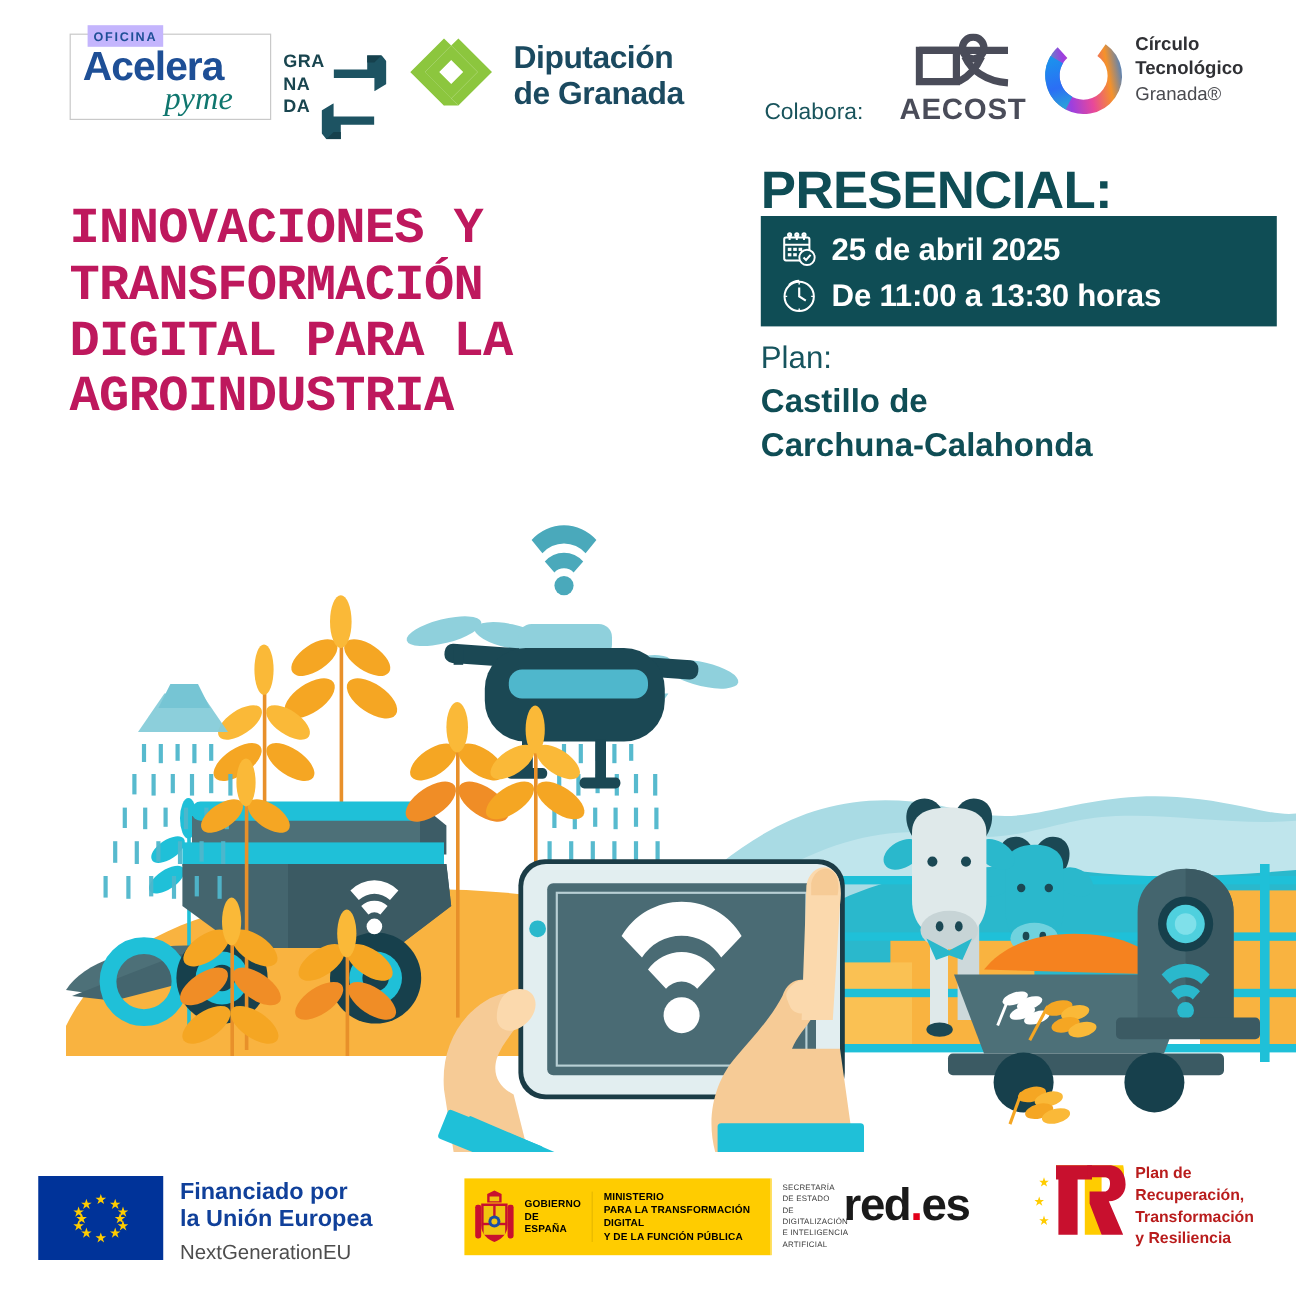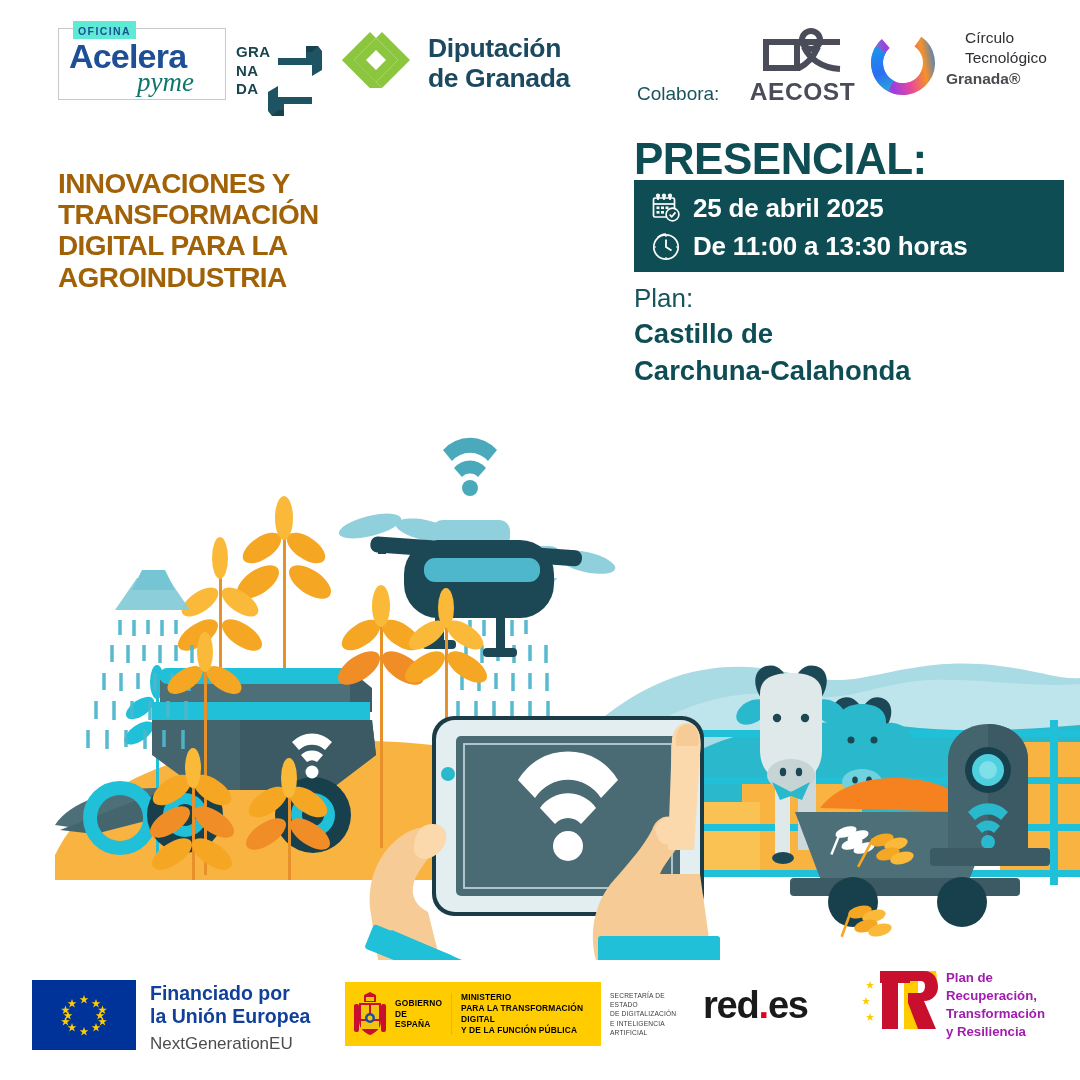--- a/index.html
+++ b/index.html
@@ -11,21 +11,21 @@
     overflow:hidden;
   }
   .poster { position:relative; width:1080px; height:1080px; background:#fff; }
 
   
   .top-logos { position:absolute; top:0; left:0; width:1080px; height:130px; }
 
   
   .acelera { position:absolute; left:58px; top:28px; width:168px; height:72px;
     border:1px solid #c9c9c9; background:#fff; }
-  .acelera .oficina-wrap { position:absolute; top:-8px; left:14px; background:#5eead4; padding:0 5px; }
+  .acelera .oficina-wrap { position:absolute; top:-8px; left:14px; background:#c4b5fd; padding:0 5px; }
   .acelera .oficina { font-size:10.5px; font-weight:bold; color:#1e4f96; letter-spacing:1.4px; }
   .acelera .acelera-word { position:absolute; left:10px; top:8px; font-size:34px;
     font-weight:bold; color:#1e4f96; letter-spacing:-0.8px; }
   .acelera .pyme-word { position:absolute; left:78px; top:38px; font-family:"Liberation Serif", serif;
     font-style:italic; font-size:27px; color:#0f766e; }
 
   
   .granada { position:absolute; left:236px; top:40px; width:86px; height:78px; }
   .granada .gwords { position:absolute; left:0; top:3px; width:44px;
     font-size:15px; font-weight:bold; color:#19454f; line-height:1.24; letter-spacing:0.4px; }
@@ -41,28 +41,28 @@
   
   .colabora-label { position:absolute; left:637px; top:83px; font-size:19px; color:#19545c; }
   .aecost { position:absolute; left:745px; top:28px; width:115px; height:78px; }
   .aecost-mark { position:absolute; left:18px; top:0; width:80px; height:48px; }
   .aecost-word { position:absolute; left:0; top:50px; width:115px; text-align:center;
     font-size:24.5px; font-weight:bold; color:#4a4c59; letter-spacing:0.6px; }
 
   .circulo { position:absolute; left:868px; top:22px; width:200px; height:82px; }
   .circulo-ring { position:absolute; left:0; top:6px; width:70px; height:70px; }
   .circulo-text { position:absolute; left:78px; top:6px; font-size:15.5px; line-height:1.32; color:#2f3034; }
-  .circulo-text .b { font-weight:normal;margin-left:19px; }
-  .circulo-text .n { font-weight:bold; color:#4a4b50; }
+  .circulo-text .b { font-weight:bold; }
+  .circulo-text .n { font-weight:normal; color:#4a4b50; }
 
   
   .main-title {
     position:absolute; left:58px; top:168px; width:530px;
-    font-size:28px; font-weight:bold; line-height:1.115;
-    color:#a16207; letter-spacing:-0.6px; text-transform:uppercase;
+    font-size:42px; font-weight:bold; line-height:1.115;
+    color:#be185d; letter-spacing:-0.6px; text-transform:uppercase;font-family:Liberation Mono, monospace;
   }
 
   
   .presencial {
     position:absolute; left:634px; top:134px;
     font-size:44px; font-weight:bold; color:#0f4d55; letter-spacing:-0.5px;
   }
   .datebox {
     position:absolute; left:634px; top:180px; width:430px; height:92px;
     background:#0f4d55; padding:9px 0 0 16px;text-align:center;
@@ -82,36 +82,36 @@
   .footer { position:absolute; left:0; bottom:0; width:1080px; height:120px; }
 
   .eu-block { position:absolute; left:32px; top:14px; width:300px; height:82px; }
   .eu-flag { position:absolute; left:0; top:6px; width:104px; height:70px; background:#003399; }
   .eu-text { position:absolute; left:118px; top:8px; }
   .eu-text .l1 { font-size:19.5px; font-weight:bold; color:#10409a; line-height:1.2; }
   .eu-text .l2 { font-size:17px; color:#4d4d4d; margin-top:5px; }
 
   .gob-block { position:absolute; left:345px; top:22px; width:345px; height:64px;
     display:flex; align-items:stretch; }
-  .gob-yellow { background:#ffcc00; display:flex; align-items:center; padding:4px 6px; flex:0 0 255px; }
+  .gob-yellow { background:#ffcc00; display:flex; align-items:center; padding:4px 6px; flex:0 0 255px;margin-left:42px; }
   .gob-shield { width:38px; height:46px; flex:0 0 38px; margin-right:6px; }
   .gob-t1 { font-size:8.4px; font-weight:bold; color:#000; line-height:1.3; letter-spacing:0.2px; }
   .gob-t2 { font-size:8.4px; font-weight:bold; color:#000; line-height:1.32; letter-spacing:0.15px; }
   .gob-white { background:#fff; border-left:1px solid #ffcc00; display:flex; align-items:center;
     padding-left:9px; flex:1 1 auto; }
   .gob-t3 { font-size:6.6px; color:#3a3a3a; line-height:1.42; letter-spacing:0.2px; }
 
   .redes { position:absolute; left:703px; top:1008px; font-size:38px; font-weight:bold;
     color:#1a1a1a; letter-spacing:-1.2px; }
   .redes .dot { color:#e2001a; }
 
   .tr-block { position:absolute; left:862px; top:985px; width:200px; height:80px; }
   .tr-mark { position:absolute; left:0; top:2px; width:78px; height:66px; }
   .tr-text { position:absolute; left:84px; top:4px; font-size:13.2px; font-weight:bold;
-    color:#a21caf; line-height:1.36; }
+    color:#b91c1c; line-height:1.36; }
 </style>
 </head>
 <body>
 
 <div class="poster">
 
   <div class="top-logos">
 
     <div class="acelera">
       <div class="oficina-wrap">

